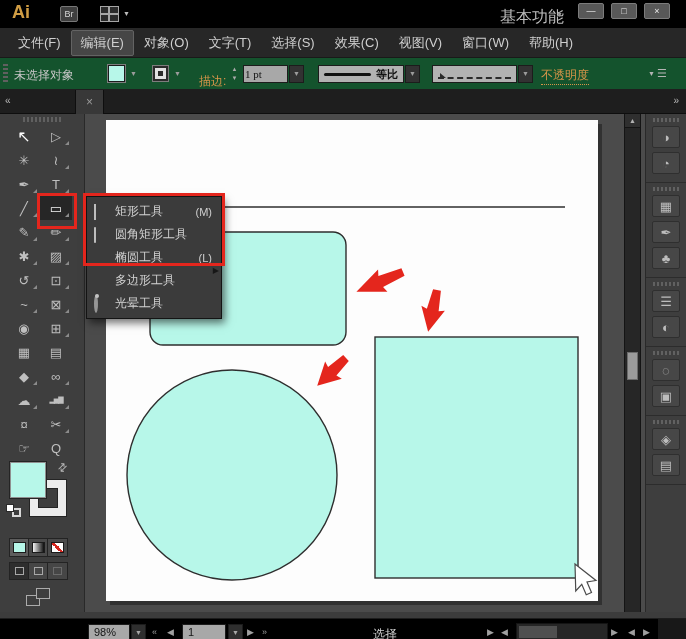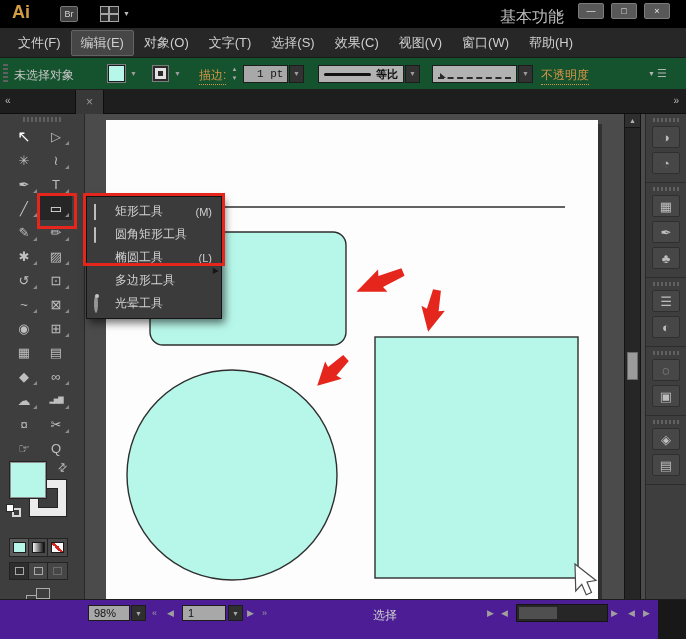--- a/index.html
+++ b/index.html
@@ -32,25 +32,25 @@
   .optionsbar{position:absolute;top:58px;left:0;right:0;height:32px;background:#14532d;border-bottom:1px solid #1f1f1f;}
   .optionsbar > *{position:absolute;}
   .ob-grip{left:3px;top:6px;width:5px;height:20px;background:repeating-linear-gradient(to bottom,#606060 0 2px,transparent 2px 4px);}
   .ob-nosel{left:14px;top:9px;color:#c6c6c6;}
   .ob-fill{left:108px;top:7px;width:17px;height:17px;background:var(--shape_fill);border:1px solid #1c1c1c;box-shadow:0 0 0 1px #7d7d7d;}
   .ob-caret{font-size:7px;color:#9c9c9c;}
   .c-fill{left:130px;top:12px;}
   .ob-sproxy{left:152px;top:7px;width:17px;height:17px;background:#2b2b2b;border:1px solid #7d7d7d;}
   .ob-sproxy::after{content:"";position:absolute;inset:2px;border:3px solid #e2e2e2;}
   .c-sproxy{left:174px;top:12px;}
-  .ob-strokelabel{left:199px;top:9px;color:var(--accent_orange);border-bottom:1px dotted var(--accent_orange);}
+  .ob-strokelabel{left:199px;top:15px;color:var(--accent_orange);border-bottom:1px dotted var(--accent_orange);}
   .ob-stepper{left:230px;top:7px;width:9px;display:flex;flex-direction:column;gap:1px;align-items:center;}
   .ob-stepper span{font-size:6px;color:#aaa;line-height:8px;}
   .ob-width{left:243px;top:7px;width:45px;height:18px;background:#a8a8a8;color:#141414;font-size:11px;line-height:16px;
-            padding-left:13px;border:1px solid #1c1c1c;font-family:Liberation Mono, monospace;}
+            padding-left:1px;border:1px solid #1c1c1c;font-family:Liberation Serif, serif;}
   .ob-btn{background:#323232;border:1px solid #1c1c1c;text-align:center;}
   .c-width{left:289px;top:7px;width:15px;height:18px;line-height:16px;}
   .ob-profile{left:318px;top:7px;width:86px;height:18px;background:#b2b2b2;border:1px solid #1c1c1c;
               display:flex;align-items:center;gap:5px;padding:0 5px;}
   .ob-profile .pline{flex:1;height:3px;background:#121212;border-radius:2px;}
   .ob-profile .plabel{font-size:11px;color:#121212;font-weight:bold;}
   .c-profile{left:405px;top:7px;width:15px;height:18px;line-height:16px;}
   .ob-brush{left:432px;top:7px;width:85px;height:18px;background:#b2b2b2;border:1px solid #1c1c1c;
             display:flex;align-items:center;padding:0 5px;}
   .ob-brush .bline{flex:1;height:9px;border-bottom:2px dashed #2a2a2a;position:relative;}
@@ -139,21 +139,21 @@
                z-index:6;pointer-events:none;}
 
   
   .rightcol{position:absolute;right:0;top:0;width:41px;height:498px;background:#3e3e3e;border-left:1px solid #292929;}
   .pgroup{border-bottom:1px solid #2c2c2c;padding-bottom:4px;}
   .pgrip{margin:4px auto 2px;width:26px;height:4px;background:repeating-linear-gradient(to right,#616161 0 2px,transparent 2px 4px);}
   .picon{width:28px;height:22px;margin:4px auto;background:#474747;border:1px solid #2f2f2f;border-radius:2px;
          display:flex;align-items:center;justify-content:center;color:#bdbdbd;font-size:13px;}
 
   
-  .statusbar{position:absolute;bottom:0;left:0;right:0;height:40px;background:#4c1d95;border-top:1px solid #1d1d1d;}
+  .statusbar{position:absolute;bottom:0;left:0;right:0;height:21px;background:#000000;border-top:1px solid #1d1d1d;}
   .statusbar > *{position:absolute;}
   .sb-field{top:5px;height:16px;background:#a8a8a8;color:#141414;font-size:11px;line-height:15px;padding-left:5px;border:1px solid #1c1c1c;}
   .sb-zoom{left:88px;width:42px;}
   .sb-art{left:182px;width:44px;}
   .sb-caret{top:5px;width:15px;height:16px;background:#2f2f2f;border:1px solid #1c1c1c;color:#a8a8a8;font-size:7px;
             text-align:center;line-height:15px;}
   .sb-zc{left:131px;} .sb-ac{left:228px;}
   .sb-nav{top:8px;color:#9f9f9f;font-size:9px;}
   .nav-first{left:152px;} .nav-prev{left:167px;} .nav-next{left:247px;} .nav-last{left:262px;}
   .sb-status{left:330px;top:7px;width:110px;text-align:center;color:#d0d0d0;font-size:12px;}

